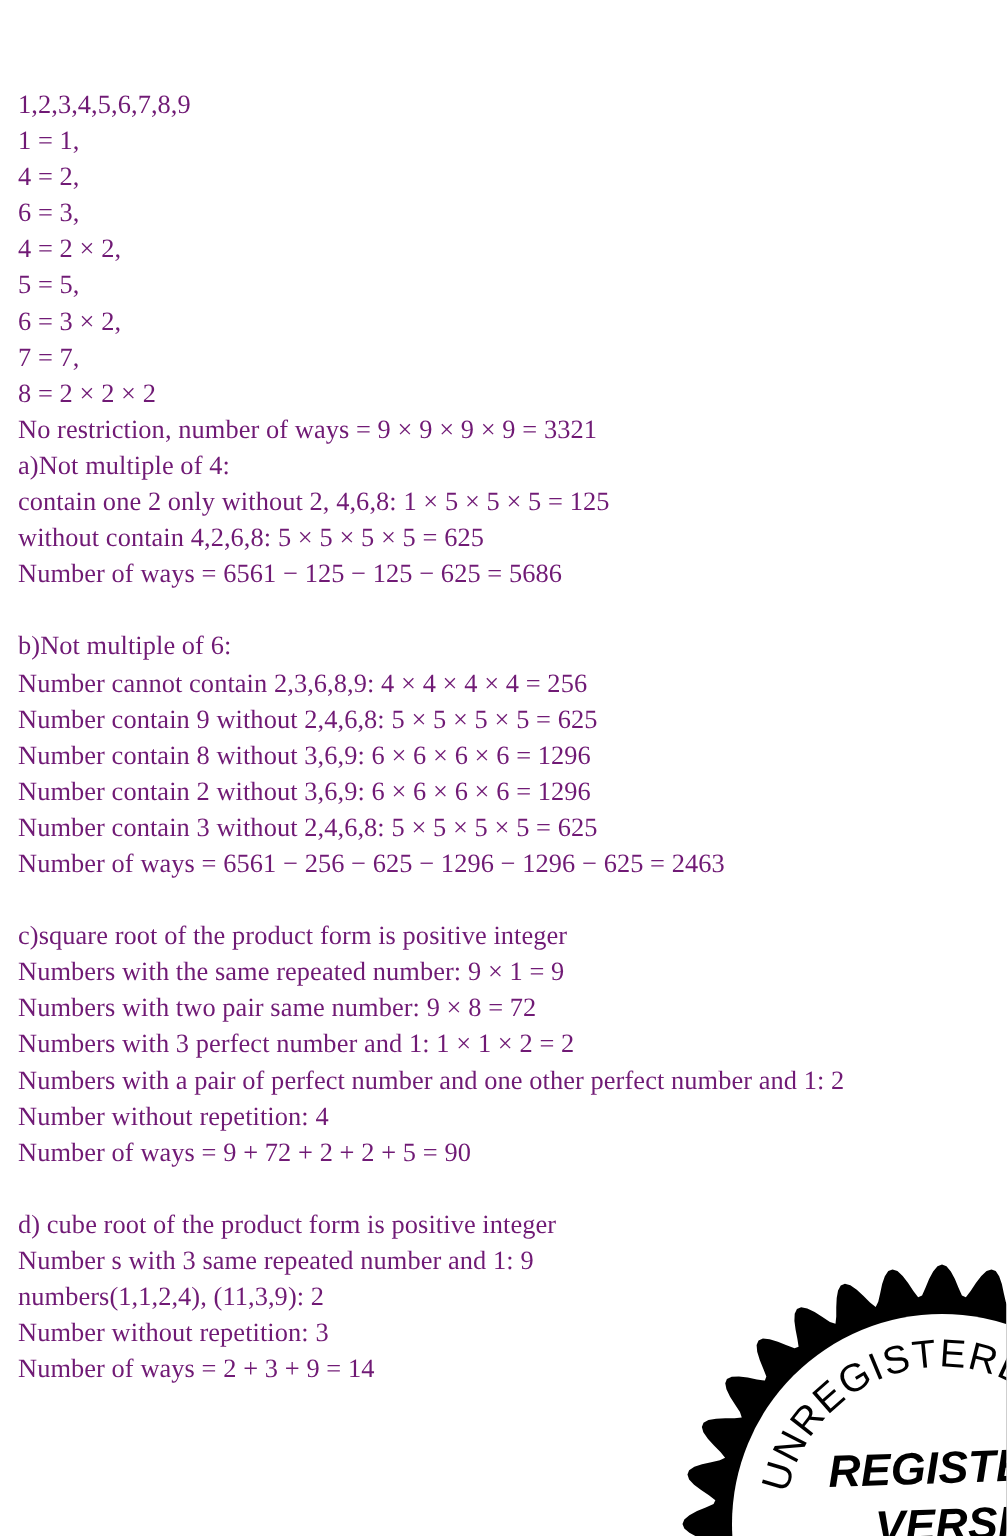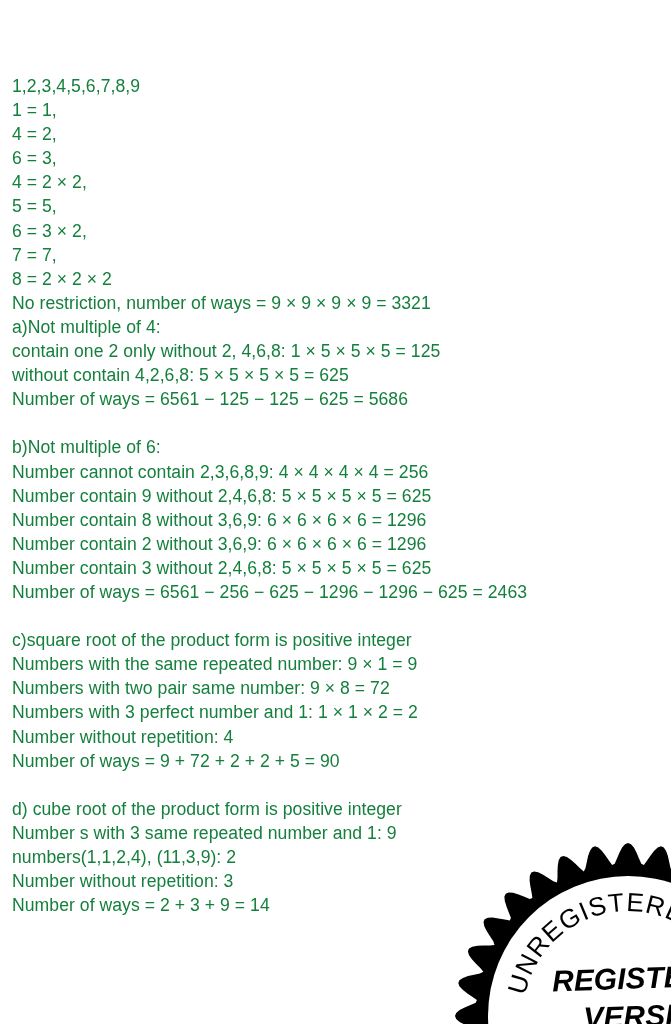--- a/index.html
+++ b/index.html
@@ -8,25 +8,25 @@
     background: #ffffff;
     overflow: hidden;
   }
   .page {
     position: relative;
     width: 671px; height: 1024px;
     background: #ffffff;
   }
   .doc {
     position: absolute;
-    left: 12px; top: 74px; right: 6px;
-    font-family: Liberation Sans, sans-serif;
+    left: 12px; top: 57px; right: 6px;
+    font-family: Liberation Serif, serif;
     font-size: 17.6px;
     line-height: 24.1px;
-    color: #15803d;
+    color: #701a75;
     letter-spacing: 0.05px;
   }
   .doc .line { white-space: pre; }
   .watermark-svg {
     position: absolute;
     left: 0; top: 0;
     width: 671px; height: 1024px;
     pointer-events: none;
   }
   .wm-arc-text {
@@ -71,20 +71,21 @@
       <div class="line">Number contain 9 without 2,4,6,8: 5 × 5 × 5 × 5 = 625</div>
       <div class="line">Number contain 8 without 3,6,9: 6 × 6 × 6 × 6 = 1296</div>
       <div class="line">Number contain 2 without 3,6,9: 6 × 6 × 6 × 6 = 1296</div>
       <div class="line">Number contain 3 without 2,4,6,8: 5 × 5 × 5 × 5 = 625</div>
       <div class="line">Number of ways = 6561 − 256 − 625 − 1296 − 1296 − 625 = 2463</div>
       <div class="line">&nbsp;</div>
       <div class="line">c)square root of the product form is positive integer</div>
       <div class="line">Numbers with the same repeated number: 9 × 1 = 9</div>
       <div class="line">Numbers with two pair same number: 9 × 8 = 72</div>
       <div class="line">Numbers with 3 perfect number and 1: 1 × 1 × 2 = 2</div>
+      <div class="line">Numbers with a pair of perfect number and one other perfect number and 1: 2</div>
       <div class="line">Number without repetition: 4</div>
       <div class="line">Number of ways = 9 + 72 + 2 + 2 + 5 = 90</div>
       <div class="line">&nbsp;</div>
       <div class="line">d) cube root of the product form is positive integer</div>
       <div class="line">Number s with 3 same repeated number and 1: 9</div>
       <div class="line">numbers(1,1,2,4), (11,3,9): 2</div>
       <div class="line">Number without repetition: 3</div>
       <div class="line">Number of ways = 2 + 3 + 9 = 14</div>
     </div>
 

